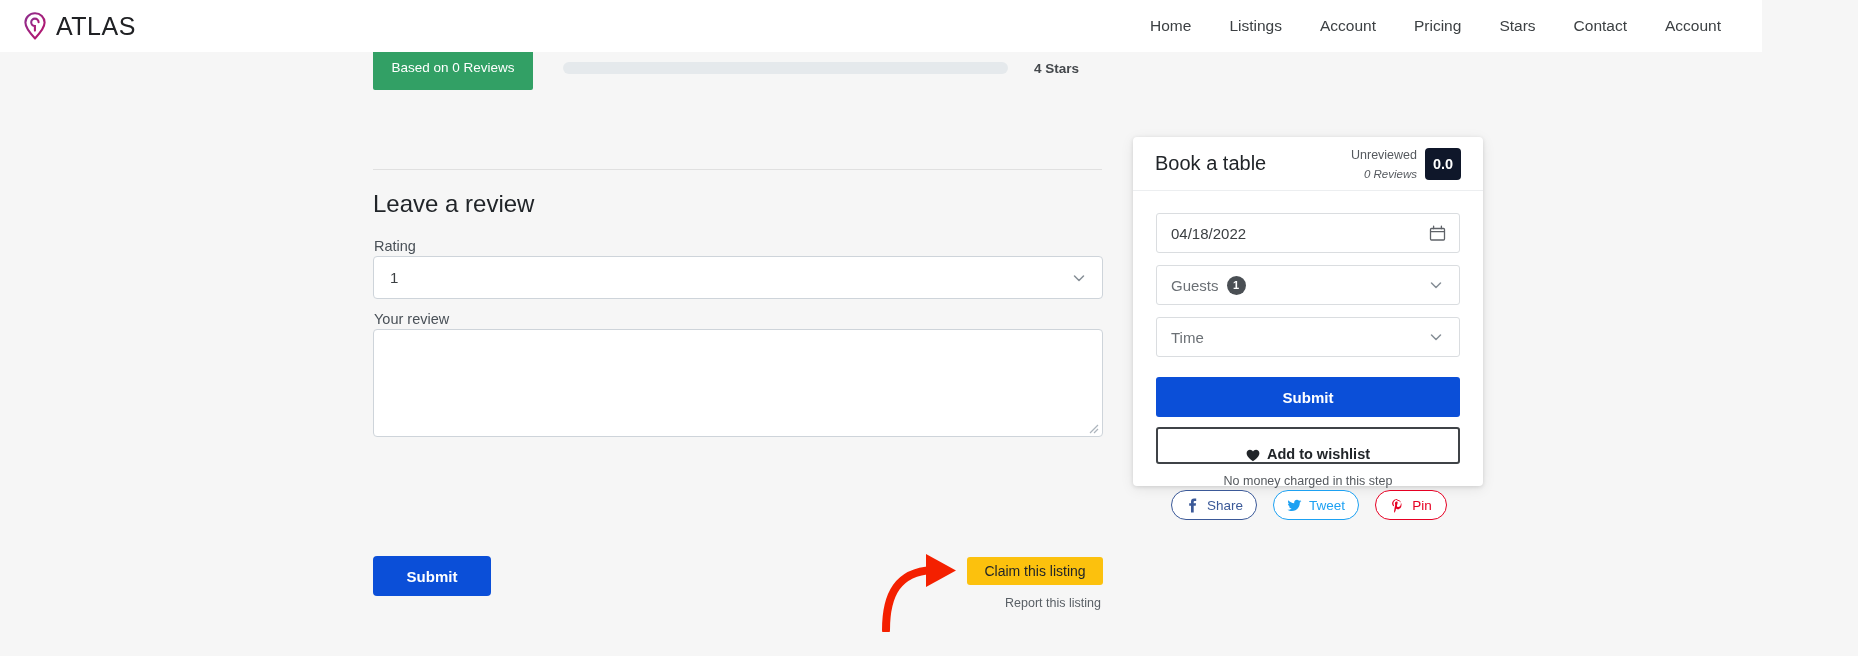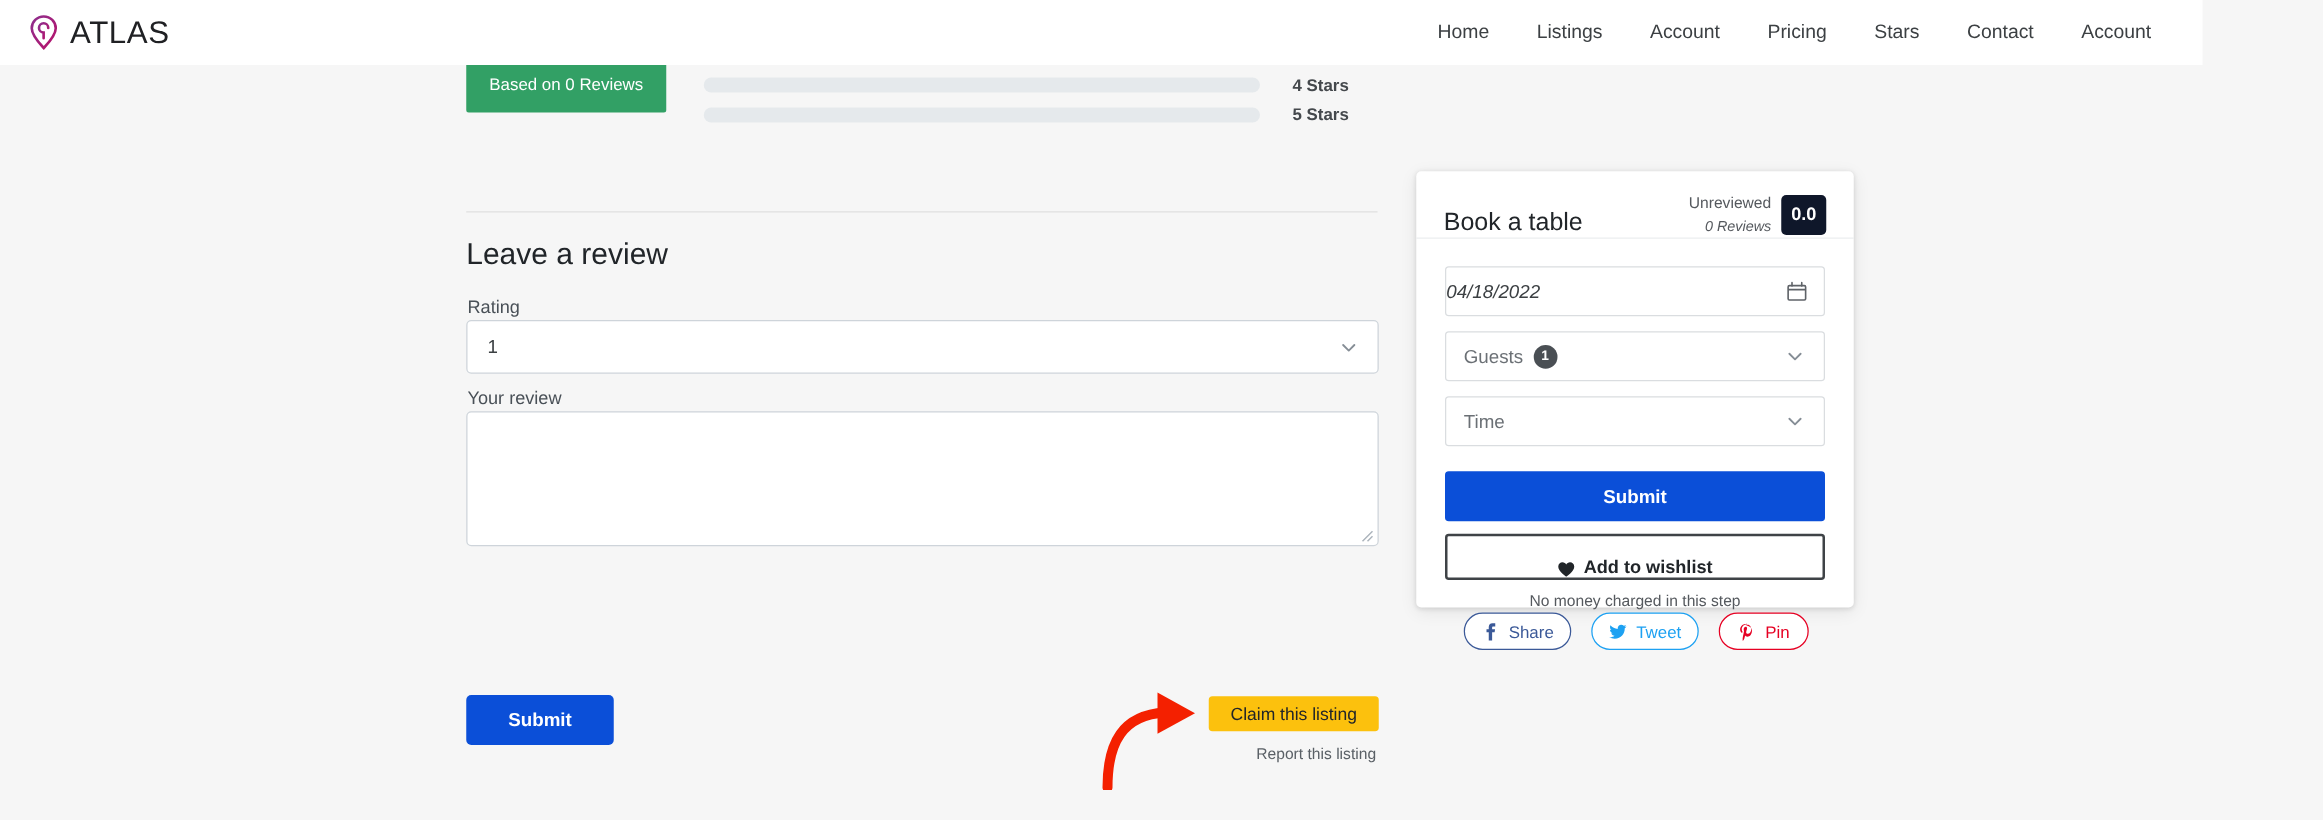--- a/index.html
+++ b/index.html
@@ -128,40 +128,40 @@
 
   
   .book-card {
     position: absolute; left: 1133px; top: 85px;
     width: 350px; height: 349px;
     background: #ffffff; border-radius: 4px;
     box-shadow: 0 1px 4px rgba(0,0,0,.12), 0 3px 14px rgba(0,0,0,.08);
   }
   .book-head {
     height: 54px; border-bottom: 1px solid #eceef0;
-    display: flex; align-items: flex-end; padding: 0 22px;
+    display: flex; align-items: center; padding: 0 22px;
   }
   .book-title { font-size: 20px; color: #212529; font-weight: 400; }
   .book-rate { margin-left: auto; display: flex; align-items: center; }
   .rate-txt { text-align: right; margin-right: 8px; line-height: 1.15; }
   .rate-top { font-size: 12.5px; color: #55595e; }
   .rate-sub { font-size: 11.5px; color: #55595e; font-style: italic; }
   .rate-badge {
     width: 36px; height: 32px; background: #0f172a; border-radius: 4px;
     color: #ffffff; font-size: 14.5px; font-weight: 700;
     display: flex; align-items: center; justify-content: center;
   }
   .book-body { padding: 22px 23px 0 23px; }
   .bk-field {
     position: relative; width: 304px; height: 40px;
     border: 1px solid #dadde0; border-radius: 3px;
     display: flex; align-items: center; margin-bottom: 12px;
     background: #ffffff; cursor: pointer;
   }
-  .bk-val { font-size: 15px; color: #3c4043; font-style: italic; }
+  .bk-val { margin-left: 14px; font-size: 15px; color: #3c4043; }
   .bk-placeholder { margin-left: 14px; font-size: 15px; color: #6b7075; }
   .cal-ic { position: absolute; right: 13px; top: 50%; transform: translateY(-50%); width: 17px; height: 17px; }
   .guest-pill {
     display: inline-flex; align-items: center; justify-content: center;
     width: 19px; height: 19px; border-radius: 50%;
     background: #4a4f54; color: #ffffff;
     font-size: 11px; font-weight: 700; margin-left: 8px;
   }
   .bk-submit {
     width: 304px; height: 40px; margin-top: 20px;
@@ -236,24 +236,20 @@
       <div class="based-on">Based on 0 Reviews</div>
       <div class="bars">
         <div class="bar-row">
           <div class="bar-track"></div>
           <span class="bar-label">3 Stars</span>
         </div>
         <div class="bar-row">
           <div class="bar-track"></div>
           <span class="bar-label">4 Stars</span>
         </div>
-        <div class="bar-row">
-          <div class="bar-track"></div>
-          <span class="bar-label">5 Stars</span>
-        </div>
       </div>
     </div>
 
     <div class="divider"></div>
 
     <div class="leave-title">Leave a review</div>
 
     <div class="field-label lbl-rating">Rating</div>
     <div class="select-box">
       <span class="select-value">1</span>

